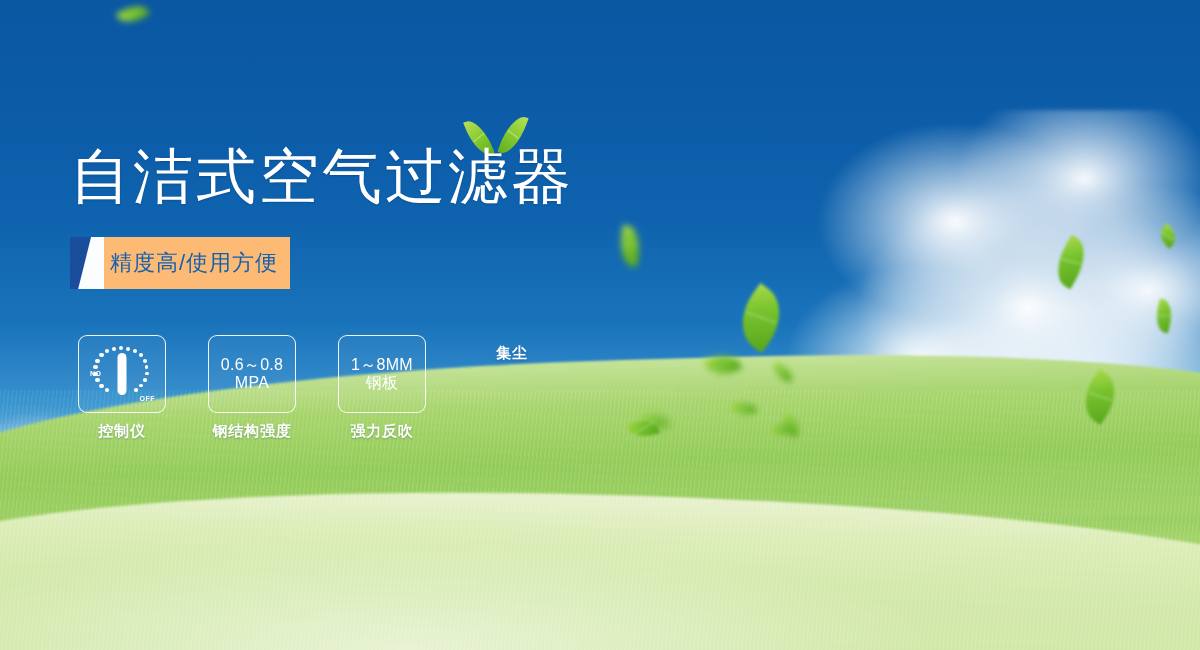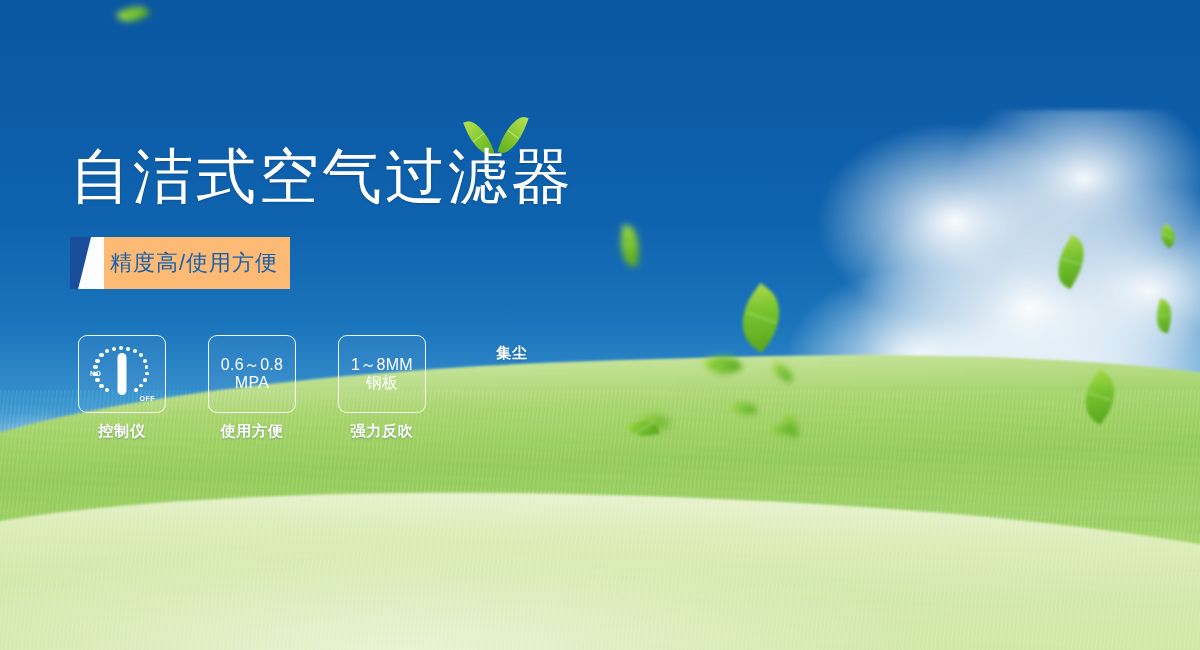--- a/index.html
+++ b/index.html
@@ -338,21 +338,21 @@
       <div class="fcap">控制仪</div>
     </div>
 
     <div class="feature">
       <div class="fbox">
         <div class="fbox-text">
           <span>0.6～0.8</span>
           <span class="l2">MPA</span>
         </div>
       </div>
-      <div class="fcap">使用方便</div>
+      <div class="fcap">钢结构强度</div>
     </div>
 
 
     <div class="feature">
       <div class="fbox">
         <div class="fbox-text">
           <span>1～8MM</span>
           <span class="l2">钢板</span>
         </div>
       </div>

